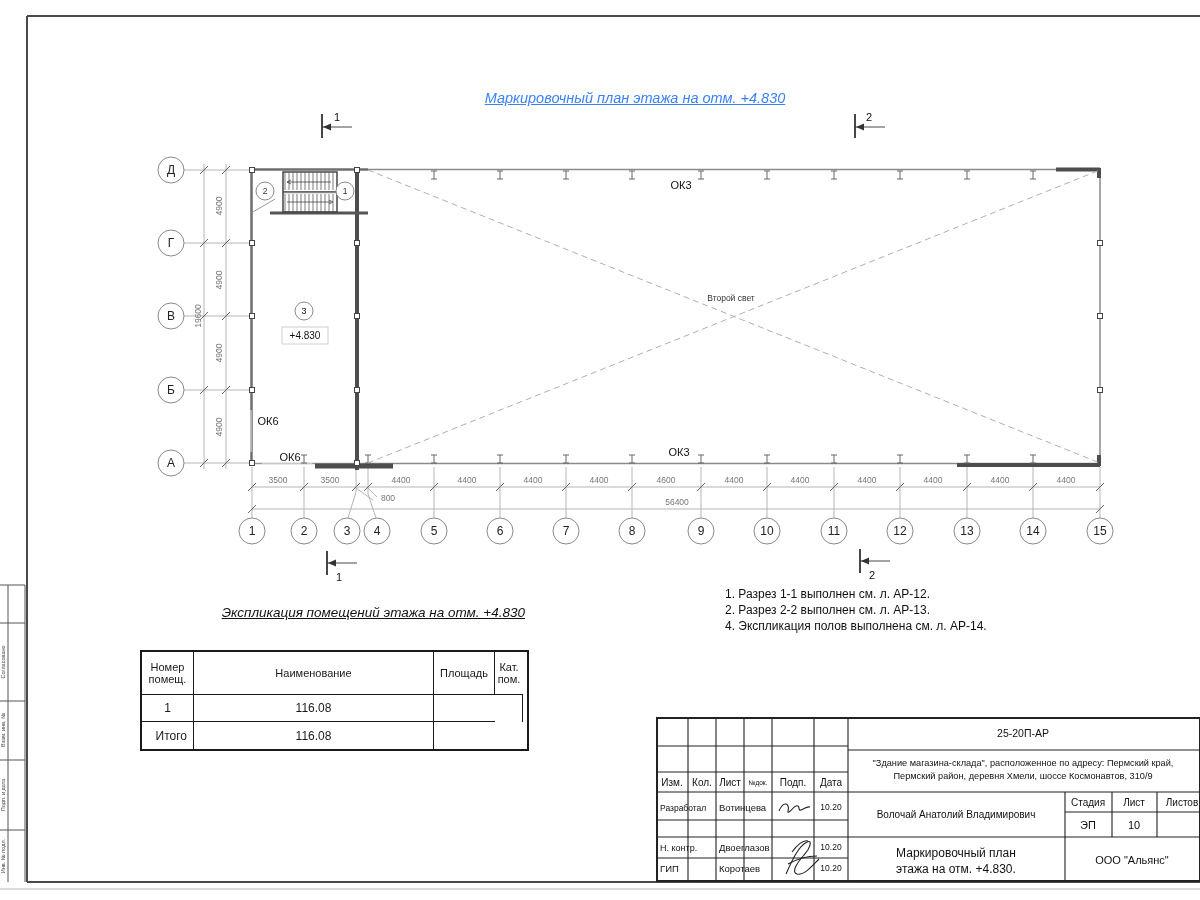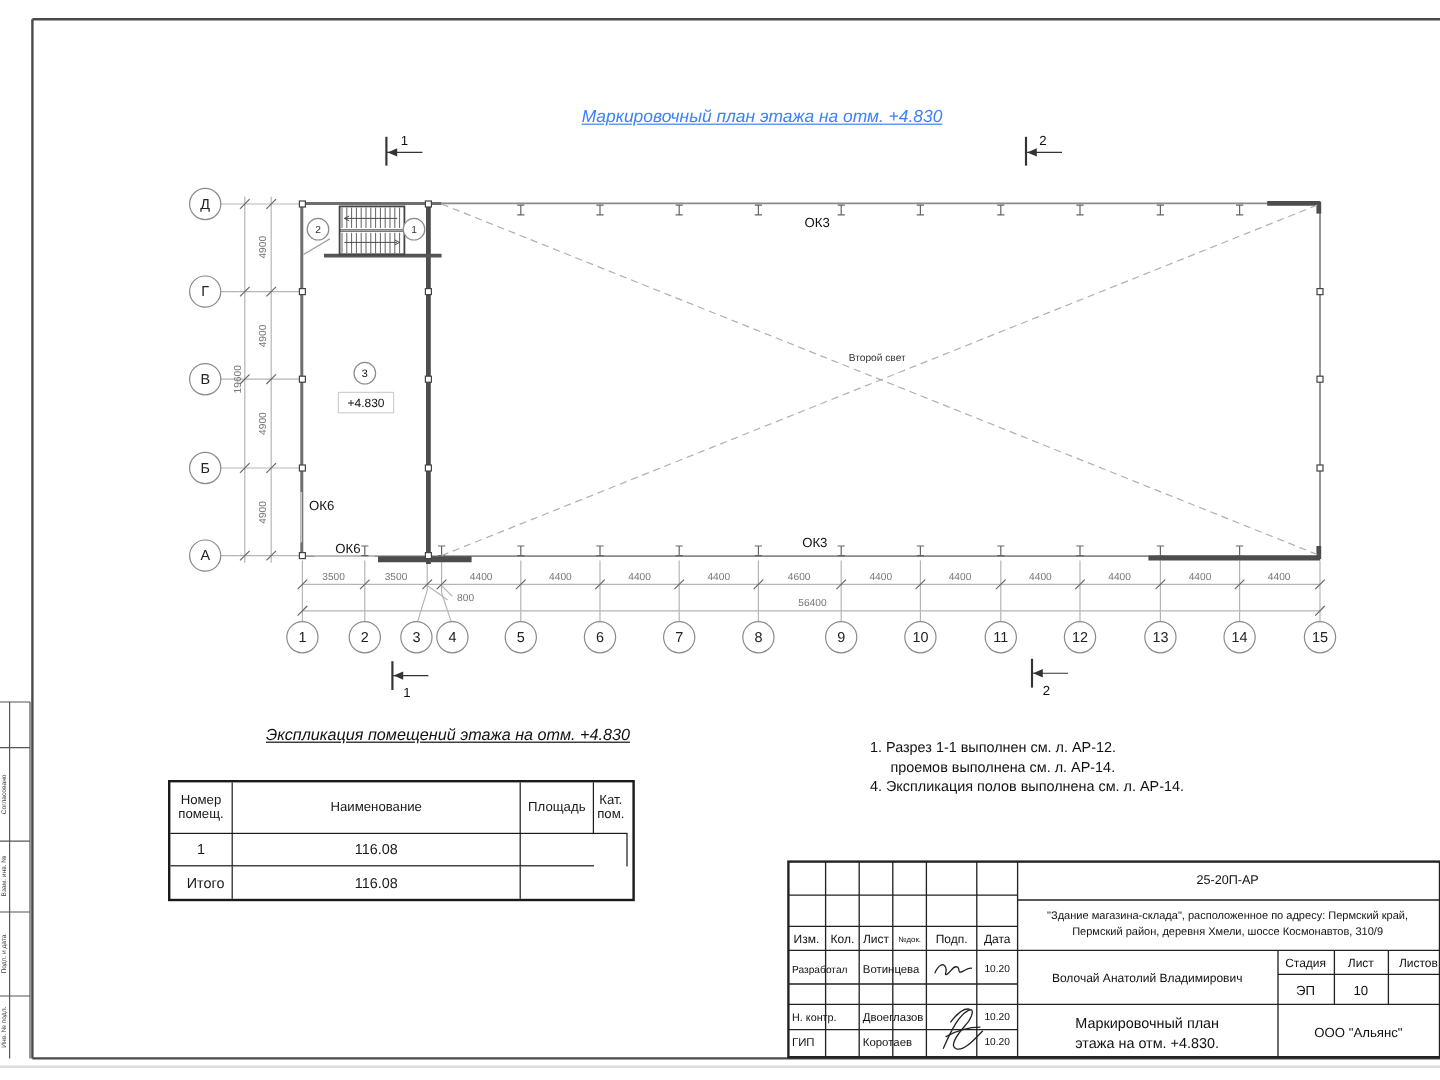--- a/index.html
+++ b/index.html
@@ -341,19 +341,19 @@
   </div>
   <div class="c val">1</div>
   <div class="c val">116.08</div>
   <div class="c val last"></div>
   <div class="c bot"></div>
   <div class="c val bot right">Итого</div>
   <div class="c val bot">116.08</div>
   <div class="c bot last"></div>
 </div>
 
-<div class="abs notes" style="left:725px;top:615px;width:420px;">
+<div class="abs notes" style="left:725px;top:586px;width:420px;">
   <div>1. Разрез 1-1 выполнен см. л. АР-12.</div>
-  <div style="padding-left:17px;">проемов выполнена см. л. АР-14.</div>
+  <div>2. Разрез 2-2 выполнен см. л. АР-13.</div>
   <div>4. Экспликация полов выполнена см. л. АР-14.</div>
 </div>
 
 </div>
 
 </body></html>

